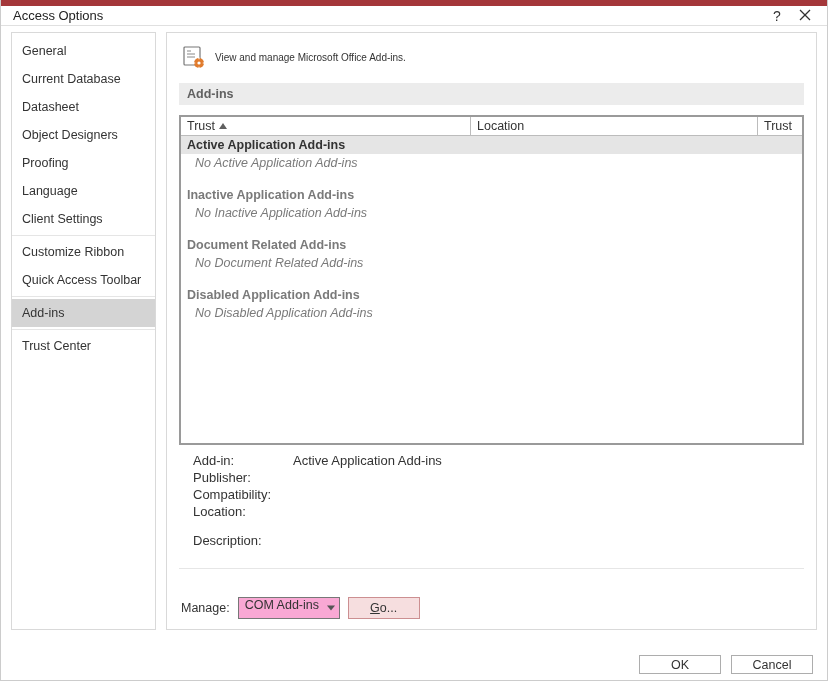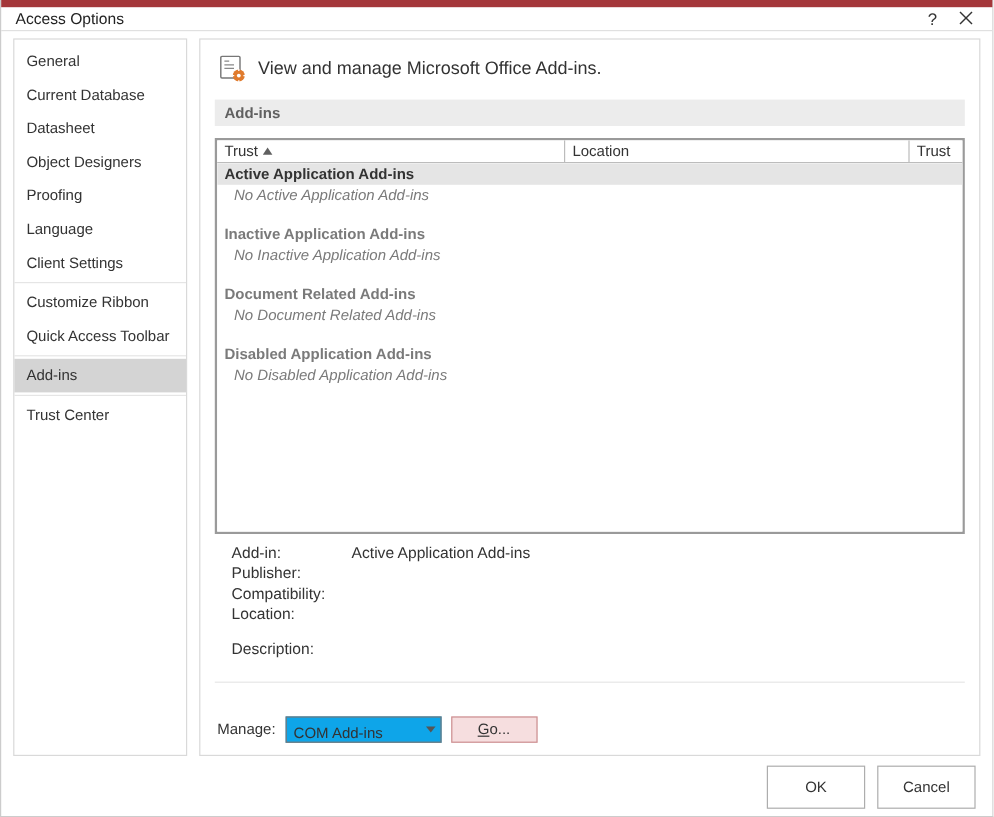--- a/index.html
+++ b/index.html
@@ -11,45 +11,45 @@
   .titlebar .spacer { flex: 1; }
   .titlebar .help { width: 28px; text-align: center; color: #333; font-size: 14px; }
   .titlebar .close { width: 28px; text-align: center; font-size: 14px; color: #333; cursor: pointer; }
   .body { display: flex; height: 604px; padding: 6px 10px 0 10px; gap: 10px; }
   .sidebar { width: 145px; border: 1px solid #d9d9d9; background: #fff; display: flex; flex-direction: column; padding: 4px 0; }
   .side-item { padding: 7px 10px; cursor: pointer; color: #333; }
   .side-item.selected { background: #d4d4d4; }
   .side-sep { height: 1px; background: #e5e5e5; margin: 2px 0; }
   .main { flex: 1; border: 1px solid #d9d9d9; background: #fff; display: flex; flex-direction: column; padding: 10px 12px 10px 12px; overflow: hidden; }
   .heading-row { display: flex; align-items: center; gap: 10px; margin: 2px 0 10px 2px; }
-  .heading-text { font-size: 15px; color: #333; }
+  .heading-text { font-size: 10px; color: #333; }
   .section-banner { background: #ececec; color: #606060; font-weight: 600; padding: 4px 8px; margin: 4px 0 10px 0; }
   .addins-table { border: 2px solid #9a9a9a; height: 330px; display: flex; flex-direction: column; }
   .thead { display: flex; background: #fff; border-bottom: 1px solid #bcbcbc; }
   .th { padding: 2px 6px; font-size: 12.5px; color: #333; border-right: 1px solid #bcbcbc; display:flex; align-items:center; gap:4px; }
   .th:last-child { border-right: none; }
   .th.name { flex: 0 0 290px; }
   .th.location { flex: 1; }
   .th.type { flex: 0 0 44px; }
   .sort-arrow { width:0;height:0;border-left:4px solid transparent;border-right:4px solid transparent;border-bottom:6px solid #606060; display:inline-block;}
   .tbody { flex:1; overflow:hidden; background:#fff; }
   .row-selected { background:#e5e5e5; font-weight:600; padding:2px 6px; }
   .row-empty { padding:2px 6px 2px 14px; color:#7a7a7a; font-style:italic; }
   .row-group { padding:2px 6px; color:#7a7a7a; font-weight:600; margin-top:14px; }
   .details { padding: 8px 2px 0 14px; font-size:13px; color:#333; }
   .details .kv { display:flex; margin-bottom:2px; }
   .details .k { width:100px; color:#333; }
   .manage-row { display:flex; align-items:center; gap:8px; padding:0 2px 0 2px; margin-top:auto; }
   .manage-label { color:#333; }
-  .select-wrap { position:relative; width:130px; height:22px; border:1px solid #777; background:#0ea5e9; display:flex; align-items:flex-end; padding:0 18px 0 6px; }
+  .select-wrap { position:relative; width:102px; height:22px; border:1px solid #777; background:#f9a8d4; display:flex; align-items:flex-start; padding:0 18px 0 6px; }
   .select-caret { position:absolute; right:4px; top:50%; transform:translateY(-50%); width:0;height:0;border-left:4px solid transparent;border-right:4px solid transparent;border-top:5px solid #555; }
   .go-btn { width:72px; height:22px; border:1px solid #cc8f91; background:#f6dedf; color:#333; cursor:pointer; display:flex; align-items:center; justify-content:center; }
   .go-btn .uline { text-decoration: underline; }
   .footer { position:absolute; bottom:6px; right:14px; display:flex; gap:10px; }
-  .btn { width:82px; height:36px; border:1px solid #adadad; background:#fff; cursor:pointer; display:flex; align-items:center; justify-content:center;text-align:right; }
+  .btn { width:82px; height:19px; border:1px solid #adadad; background:#fff; cursor:pointer; display:flex; align-items:center; justify-content:center;text-align:right; }
   .icon-addins { width:24px; height:24px; position:relative; flex:0 0 auto; }
   .icon-addins svg { display:block; }
 </style>
 </head>
 <body>
 
 <div class="window">
   <div class="app-topbar"></div>
   <div class="titlebar">
     <div class="title">Access Options</div>

